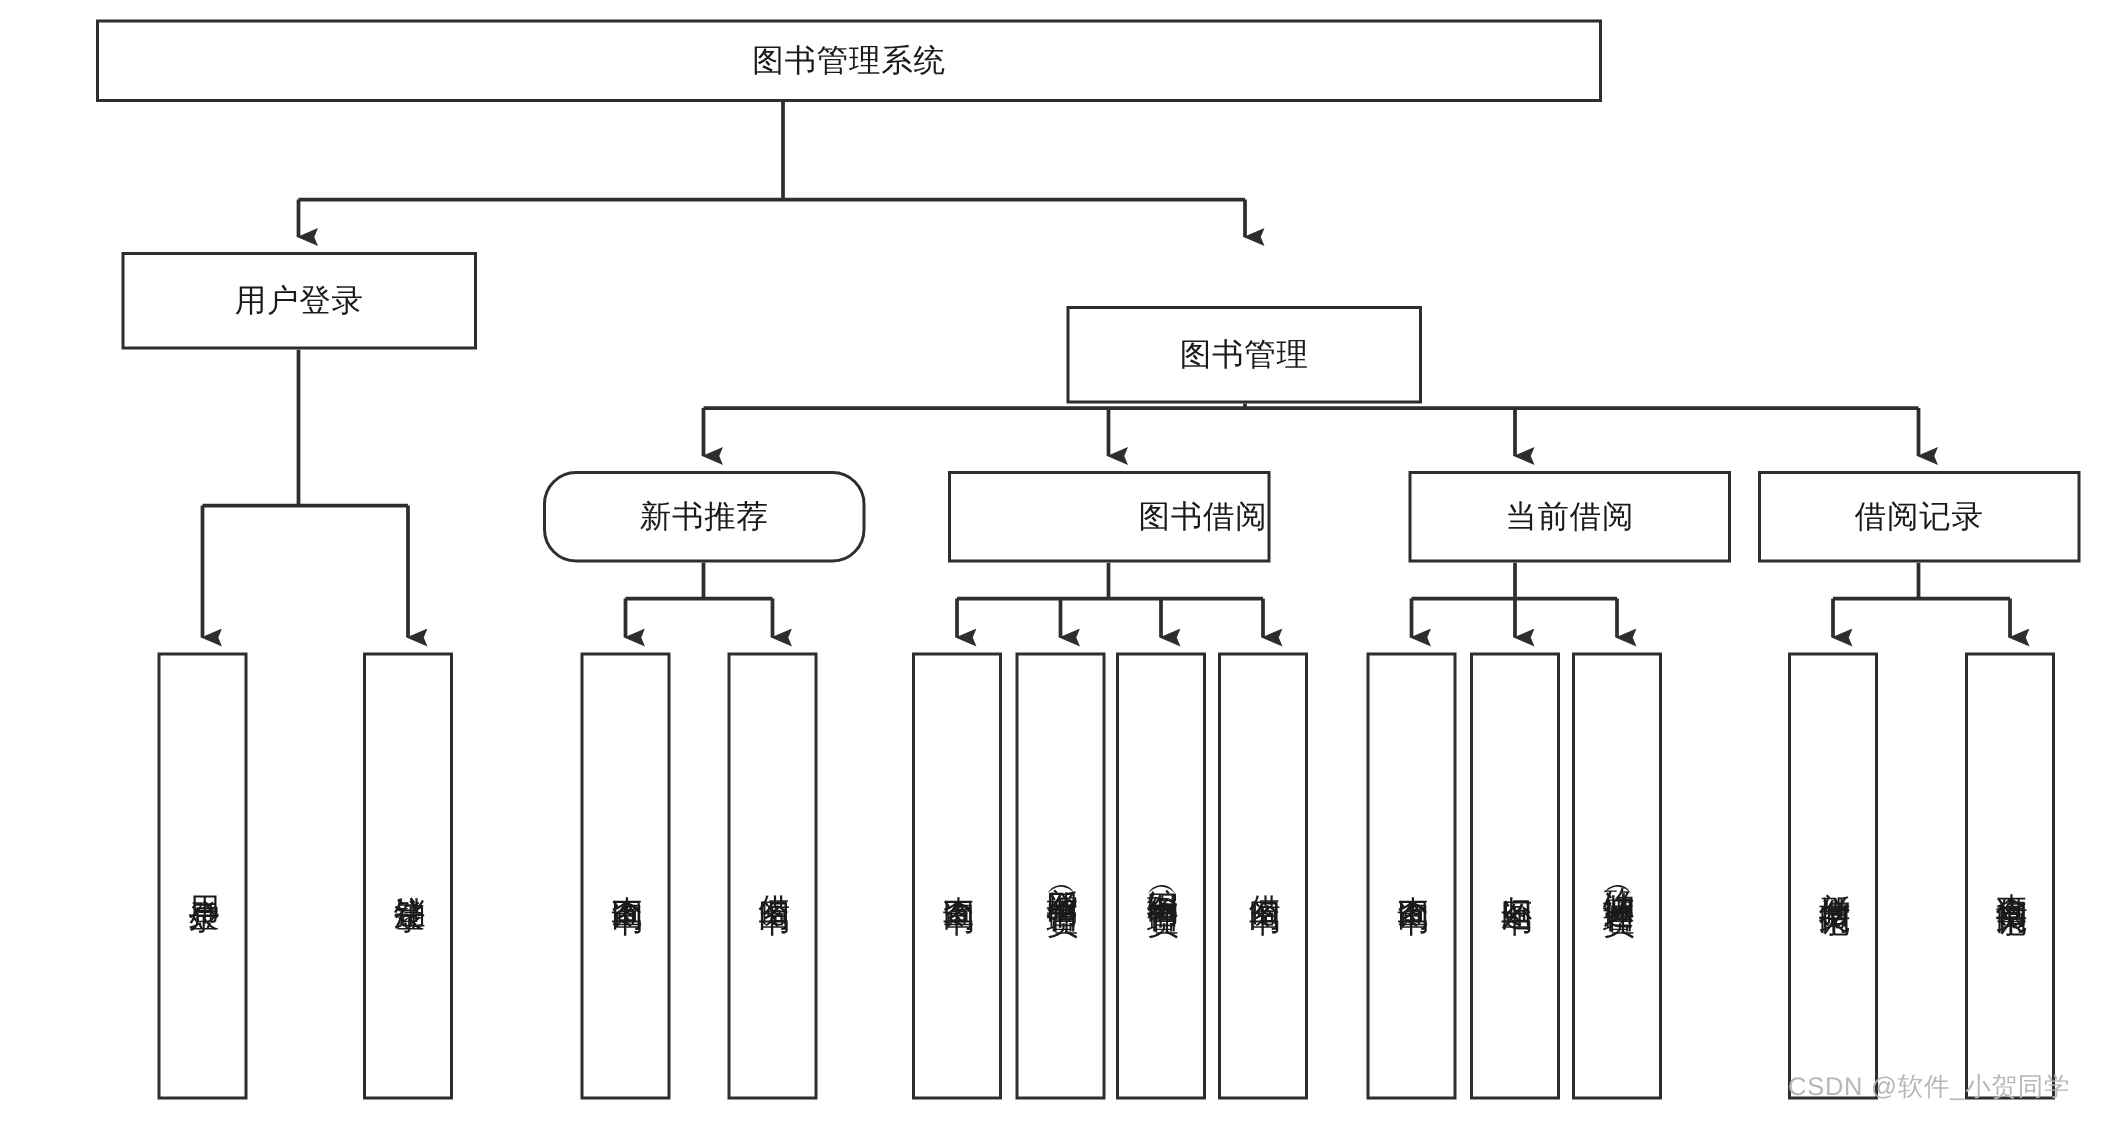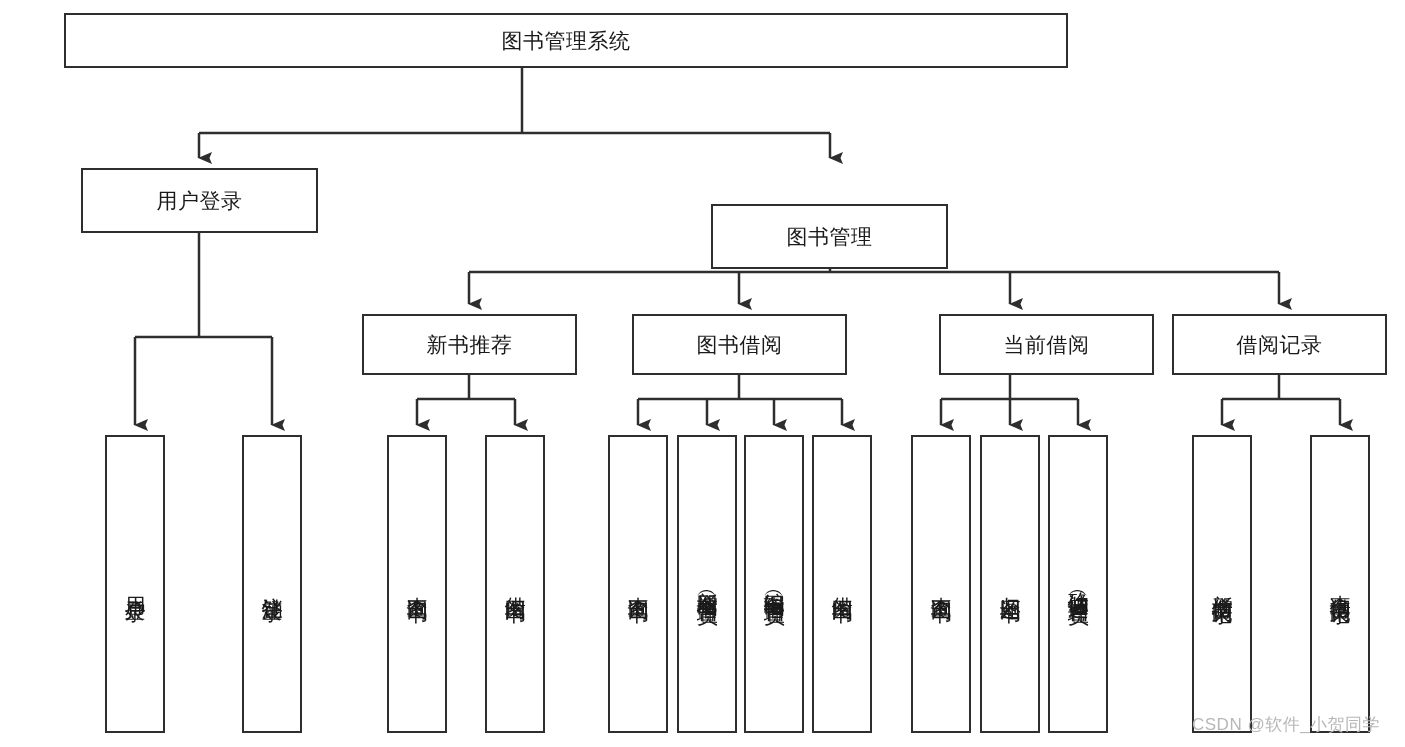--- a/index.html
+++ b/index.html
@@ -120,25 +120,25 @@
   </div>
 
   <div class="node-box" style="left:81px; top:168px; width:237px; height:65px;">
     <span class="node-label-h">用户登录</span>
   </div>
 
   <div class="node-box" style="left:711px; top:168px; width:237px; height:65px;margin-top:36px;">
     <span class="node-label-h">图书管理</span>
   </div>
 
-  <div class="node-box" style="left:362px; top:314px; width:215px; height:61px;">
+  <div class="node-box" style="left:362px; top:314px; width:215px; height:61px;border-radius:22px;">
     <span class="node-label-h">新书推荐</span>
   </div>
 
-  <div class="node-box" style="left:632px; top:314px; width:215px; height:61px;">
+  <div class="node-box" style="left:632px; top:314px; width:215px; height:61px;justify-content:flex-end;">
     <span class="node-label-h">图书借阅</span>
   </div>
 
   <div class="node-box" style="left:903px; top:314px; width:215px; height:61px;margin-left:36px;">
     <span class="node-label-h">当前借阅</span>
   </div>
 
   <div class="node-box" style="left:1172px; top:314px; width:215px; height:61px;">
     <span class="node-label-h">借阅记录</span>
   </div>

